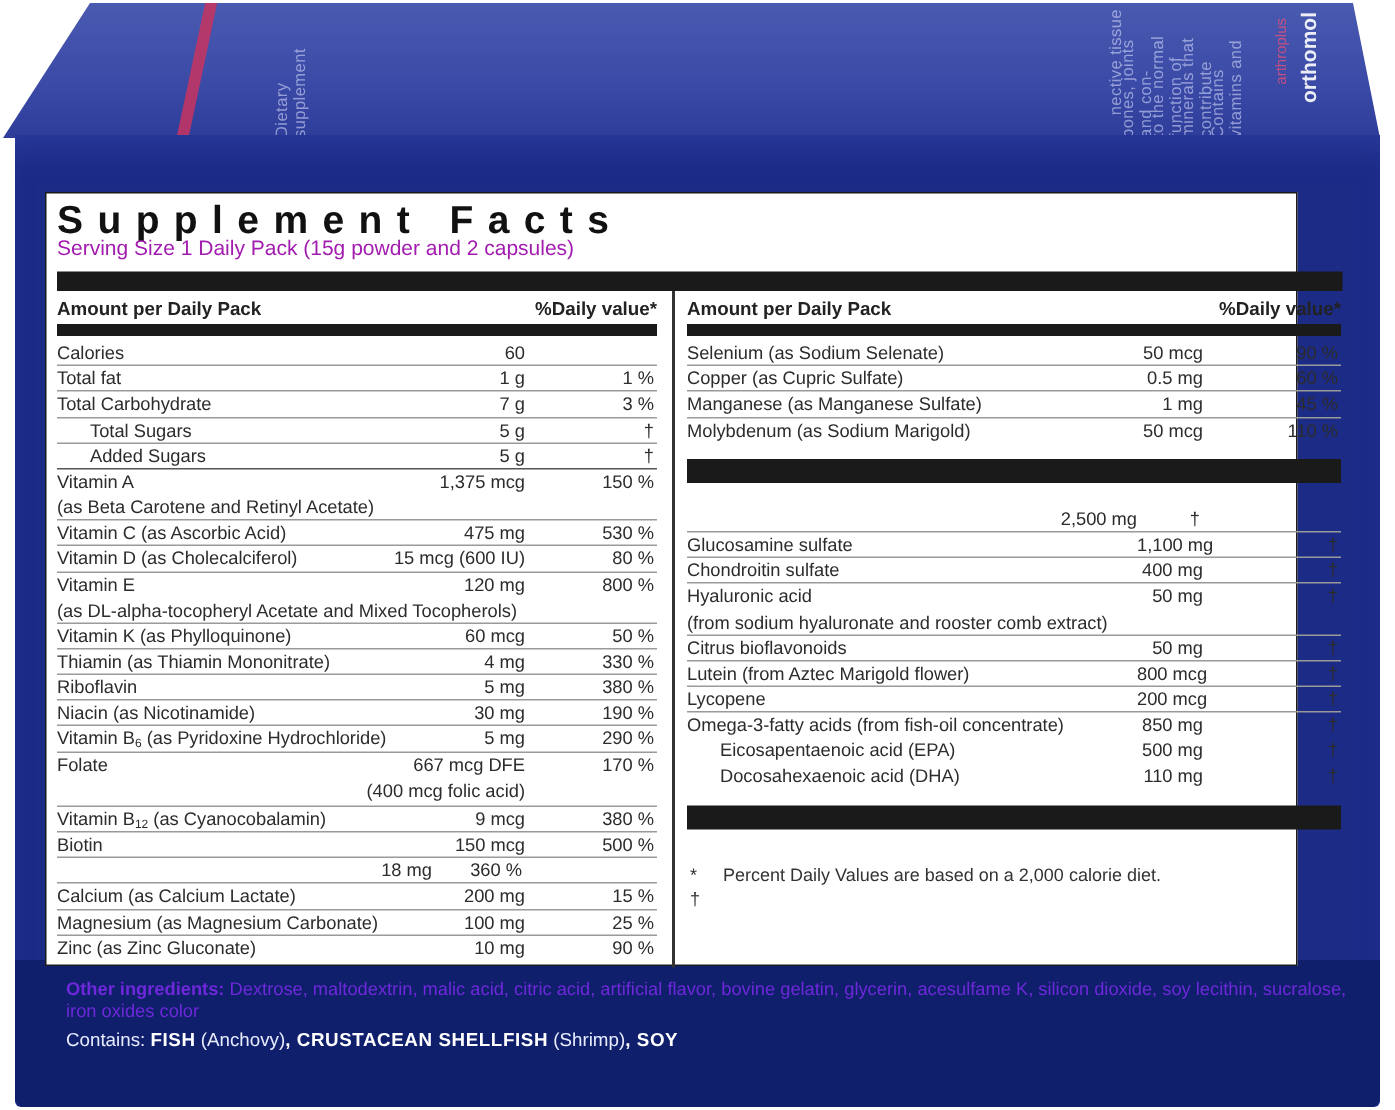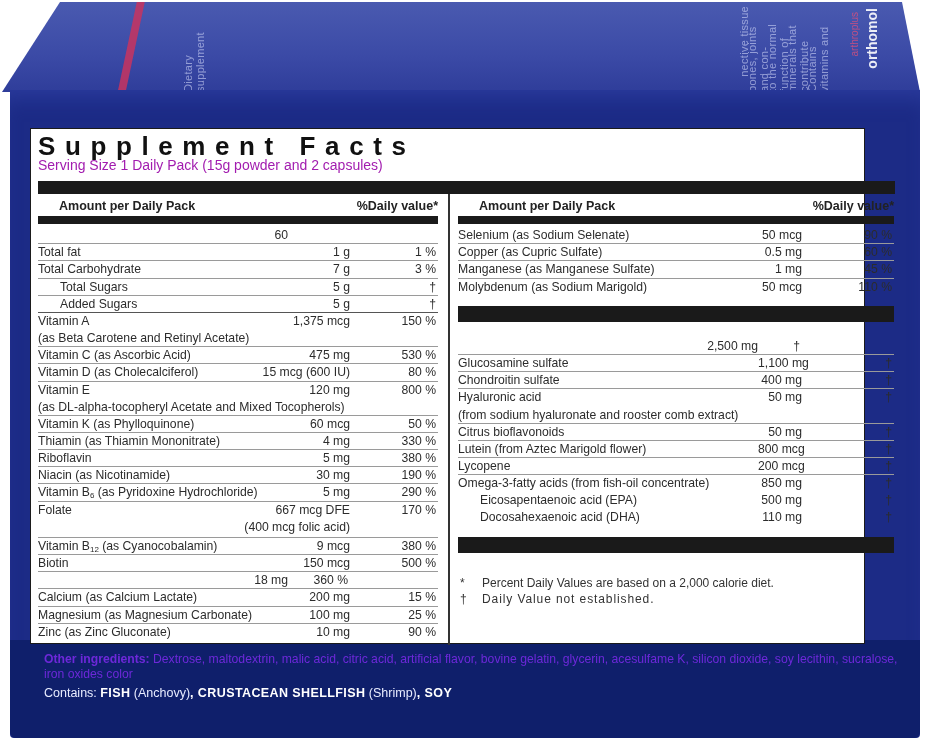--- a/index.html
+++ b/index.html
@@ -58,21 +58,21 @@
   .col-divider {
     position: absolute; left: 417px; top: 65px; width: 2px; height: 451px; background: #333;
   }
 
   .col { position: absolute; top: 67px; font-size: 12.2px; color: #2c2c2c; font-family: "Liberation Sans", sans-serif; }
   .col.left { left: 7px; width: 400px; }
   .col.right { left: 427px; width: 436px; }
 
   .col-head {
     display: flex; justify-content: space-between; font-weight: bold; font-size: 12.5px;
-    color: #222; height: 20px; line-height: 20px; padding: 0 0 0 0; margin-left: 21px;
+    color: #222; height: 20px; line-height: 20px; padding: 0 0 0 0;
   }
   .col-head-bar { height: 8px; background: #1a1a1a; margin-bottom: 3px; }
 
   .row {
     display: grid; height: 17.2px; line-height: 16.5px;
     border-bottom: 1px solid #9a9a9a; white-space: nowrap;
   }
   .left .row { grid-template-columns: 250px 62px 88px; }
   .right .row { grid-template-columns: 300px 44px 92px; }
   .row .amt { text-align: right; }
@@ -128,20 +128,21 @@
   <div class="col-divider"></div>
 
   <div class="col left">
     <div class="col-head">
       <span>Amount per Daily Pack</span>
       <span>%Daily value*</span>
     </div>
     <div class="col-head-bar"></div>
 
     <div class="row">
+        <span class="name">Calories</span>
         <span class="amt">60</span>
         <span class="dv"></span>
       </div>
     <div class="row">
         <span class="name">Total fat</span>
         <span class="amt">1 g</span>
         <span class="dv">1 %</span>
       </div>
     <div class="row">
         <span class="name">Total Carbohydrate</span>
@@ -335,21 +336,20 @@
     <div class="minor-bar b2"></div>
   </div>
 
   <div class="footnotes">
     <div class="fn">
       <span class="mark">*</span>
       <span class="txt">Percent Daily Values are based on a 2,000 calorie diet.</span>
     </div>
     <div class="fn b">
       <span class="mark">†</span>
-      <span class="txt">Daily Value not established.</span>
     </div>
   </div>
 </div>
 
 <div class="ingredients">
   <span class="lbl">Other ingredients:</span><span> Dextrose, maltodextrin, malic acid, citric acid, artificial flavor, bovine gelatin, glycerin, acesulfame K, silicon dioxide, soy lecithin, sucralose, iron oxides color</span>
 </div>
 
 <div class="contains">
   <span>Contains: </span><b>FISH</b><span> (Anchovy)</span><b>, </b><b>CRUSTACEAN SHELLFISH</b><span> (Shrimp)</span><b>, </b><b>SOY</b>

